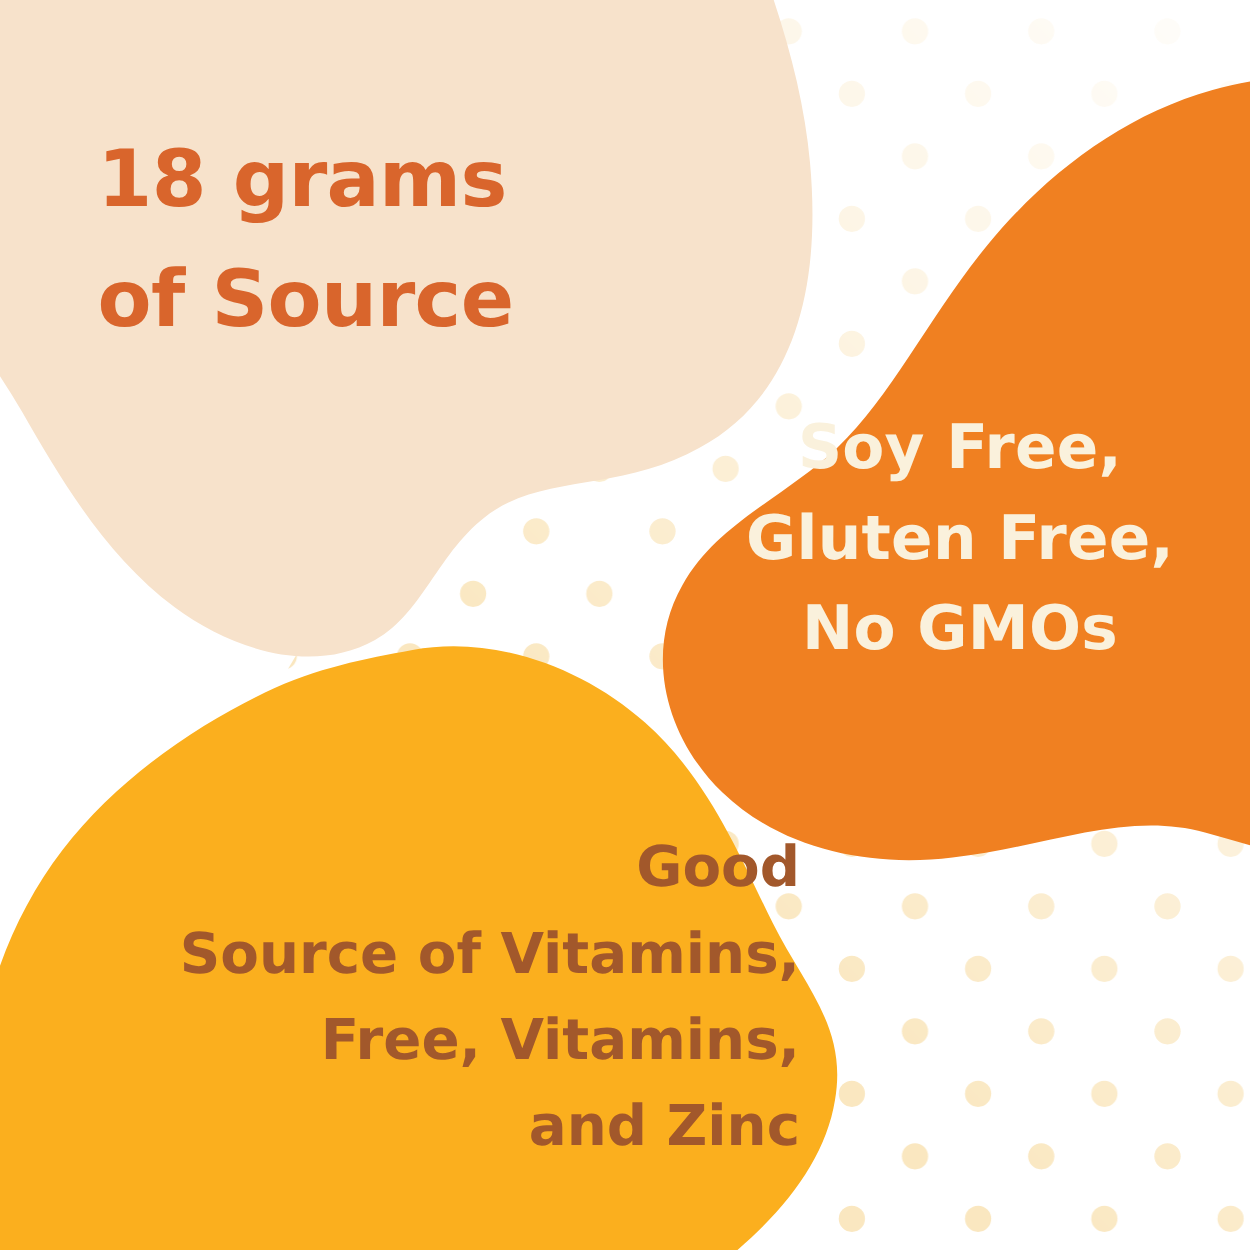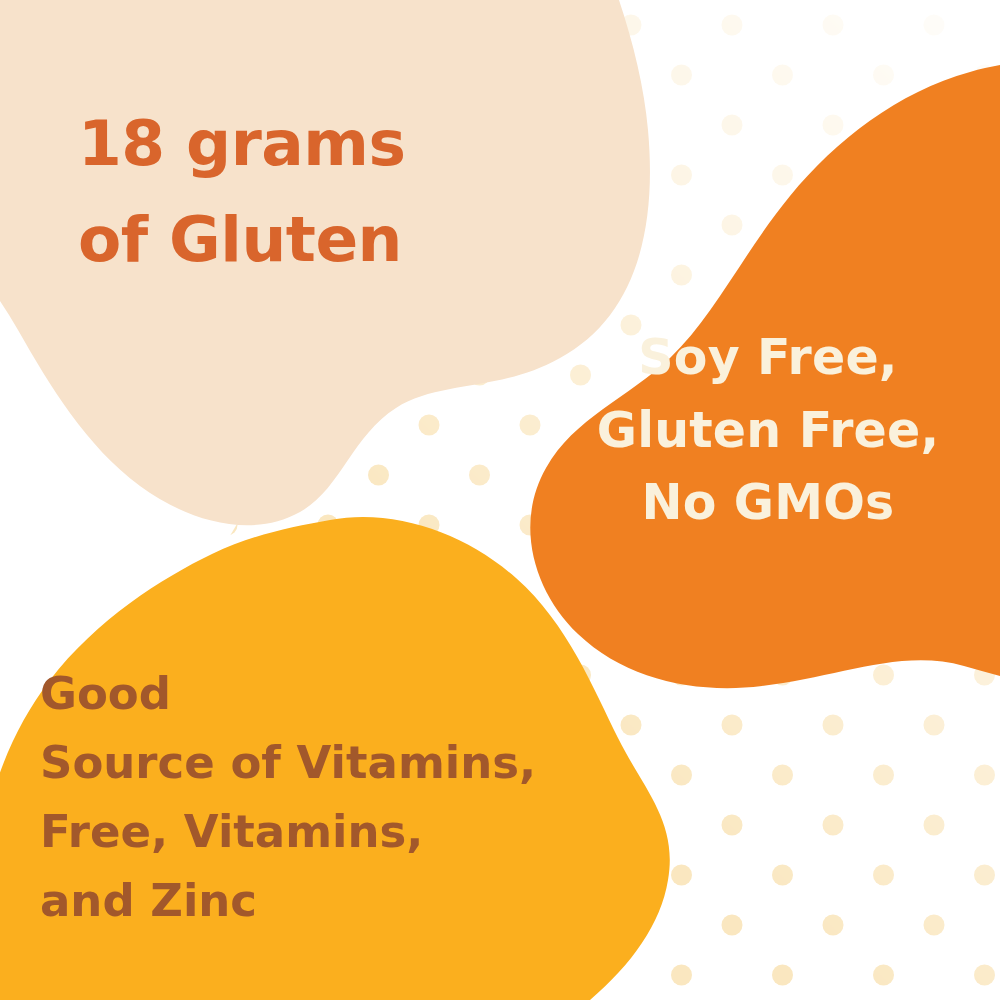--- a/index.html
+++ b/index.html
@@ -77,21 +77,21 @@
     letter-spacing: 0.2px;
     color: #FAF1DC;
     white-space: nowrap;
   }
 
   
   #nutrients-callout {
     left: 40px;
     top: 660px;
     width: 600px;
-    text-align: left;
+    text-align: right;
   }
   #nutrients-callout .line {
     display: block;
     font-family: "DejaVu Sans", "Liberation Sans", sans-serif;
     font-weight: 700;
     font-size: 45px;
     line-height: 1.53;
     letter-spacing: 0px;
     color: #A2582B;
     white-space: nowrap;
@@ -163,21 +163,21 @@
                C -20 816, 4 740, 50 680
                C 96 620, 162 578, 212 554
                C 254 534, 292 527, 330 520
                Z"></path>
     </svg>
 
     <div class="text-layer">
 
       <div class="callout" id="protein-callout">
         <span class="line">18 grams</span>
-        <span class="line">of Gluten</span>
+        <span class="line">of Source</span>
       </div>
 
       <div class="callout" id="freefrom-callout">
         <span class="line">Soy Free,</span>
         <span class="line">Gluten Free,</span>
         <span class="line">No GMOs</span>
       </div>
 
       <div class="callout" id="nutrients-callout">
         <span class="line">Good</span>

